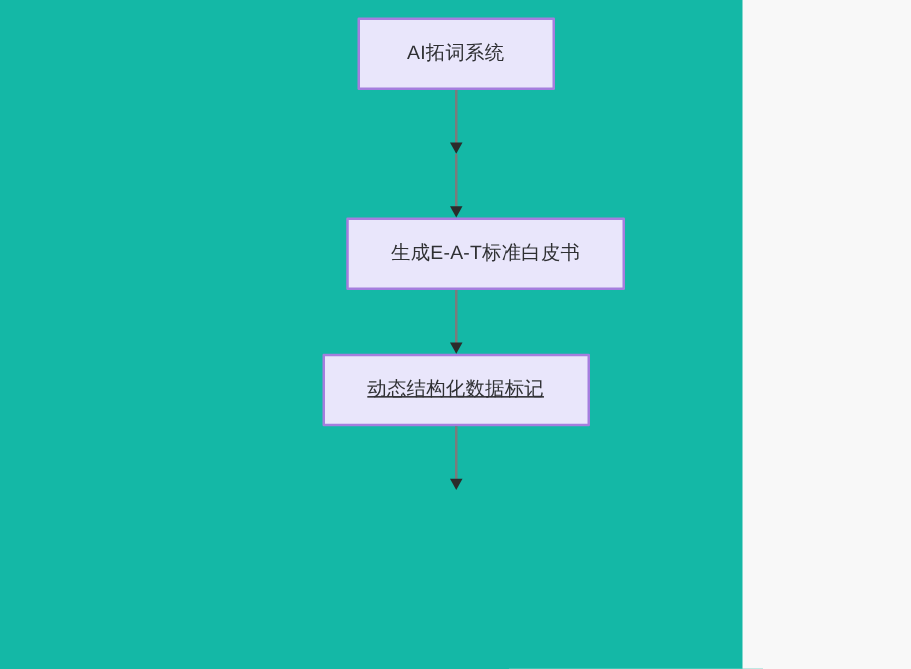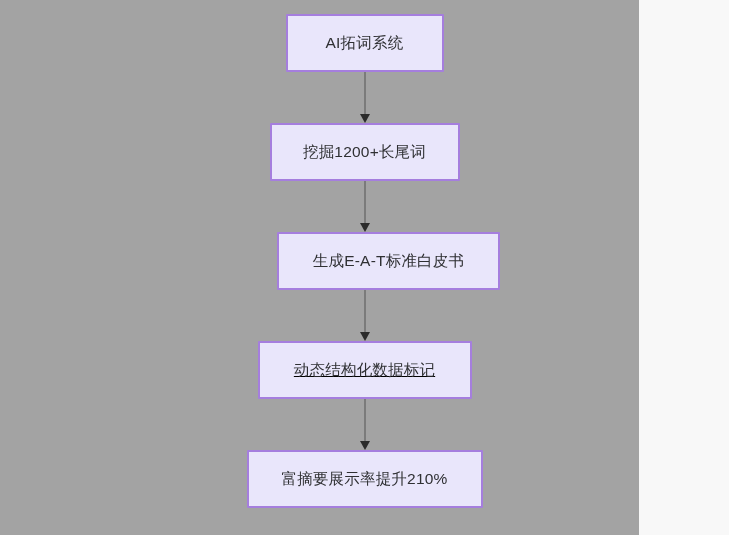--- a/index.html
+++ b/index.html
@@ -10,23 +10,23 @@
   body {
     width: 729px;
     height: 535px;
     background: #f8f8f8;
     font-family: "Liberation Sans", "DejaVu Sans", sans-serif;
     overflow: hidden;
   }
 
   #flowchart-canvas {
     position: relative;
-    width: 639px;
+    width: 594px;
     height: 535px;
-    background: #a3a3a3;
+    background: #14b8a6;
   }
 
   .flow-column {
     position: absolute;
     left: 0;
     top: 14px;
     width: 729px;
     display: flex;
     flex-direction: column;
     align-items: center;
@@ -97,23 +97,20 @@
 
     <div class="flow-node node-w-0">
       <span class="flow-node-label">AI拓词系统</span>
     </div>
 
     <div class="flow-edge">
       <span class="edge-line"></span>
       <span class="edge-arrowhead"></span>
     </div>
 
-    <div class="flow-node node-w-1">
-      <span class="flow-node-label">挖掘1200+长尾词</span>
-    </div>
 
     <div class="flow-edge">
       <span class="edge-line"></span>
       <span class="edge-arrowhead"></span>
     </div>
 
     <div class="flow-node node-w-2">
       <span class="flow-node-label">生成E-A-T标准白皮书</span>
     </div>
 
@@ -124,18 +121,15 @@
 
     <div class="flow-node node-w-3">
       <span class="flow-node-label">动态结构化数据标记</span>
     </div>
 
     <div class="flow-edge">
       <span class="edge-line"></span>
       <span class="edge-arrowhead"></span>
     </div>
 
-    <div class="flow-node node-w-4">
-      <span class="flow-node-label">富摘要展示率提升210%</span>
-    </div>
 
   </div>
 </div>
 
 </body></html>

